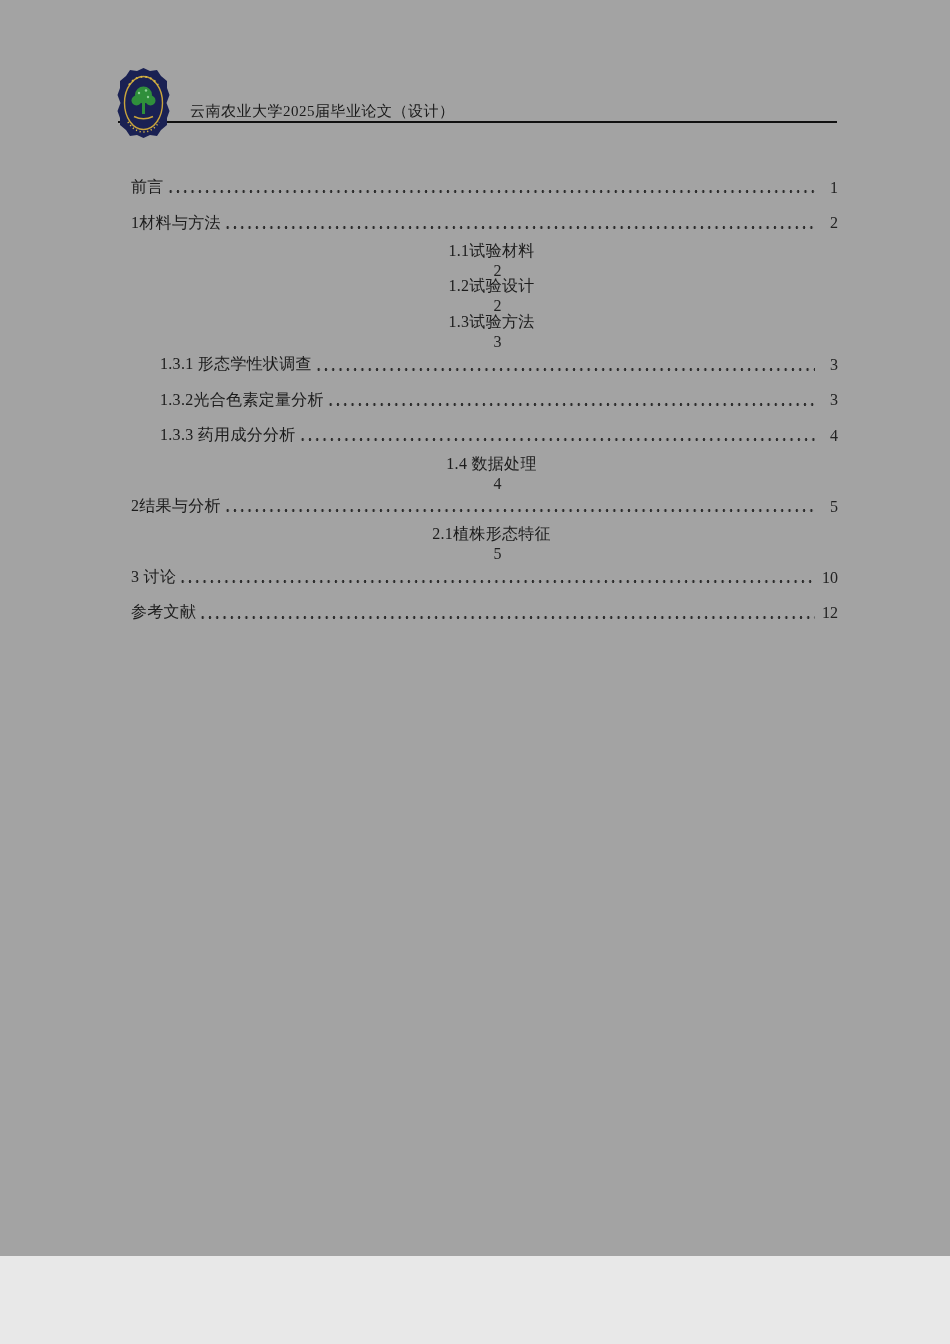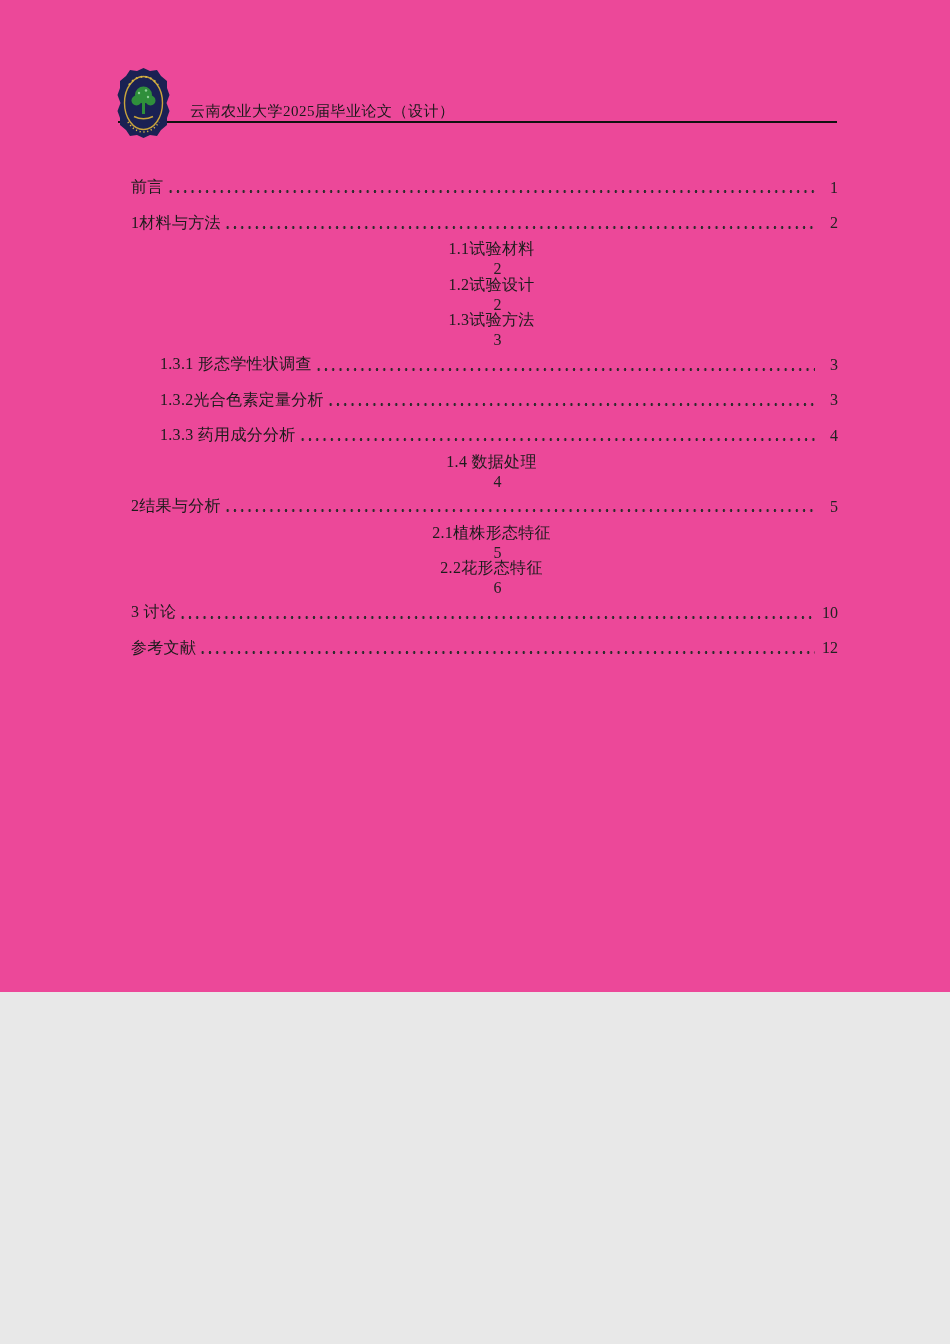--- a/index.html
+++ b/index.html
@@ -2,23 +2,23 @@
 <html><head>
 <meta charset="utf-8">
 <style>
   * { margin: 0; padding: 0; box-sizing: border-box; }
   html, body { background: #e8e8e8; }
   body { font-family: "Liberation Serif", "DejaVu Serif", serif; }
 
   .page {
     position: relative;
     width: 950px;
-    height: 992px;
+    height: 1256px;
     margin: 0 auto;
-    background: #ec4899;
+    background: #a3a3a3;
     color: #1f1f1f;
     overflow: hidden;
   }
 
   
   .header-rule {
     position: absolute;
     left: 118px;
     top: 121px;
     width: 719px;
@@ -53,21 +53,20 @@
     right: 112px;
     top: 170px;
   }
   .toc-row {
     display: flex;
     align-items: center;
     height: 35.45px;
     font-size: 16px;
     color: #1c1c1c;
     white-space: nowrap;
-    justify-content: center;
   }
   .toc-row.lvl1 { padding-left: 14px; flex-direction: column; }
   .toc-row.lvl2 { padding-left: 29px; }
   .toc-label { flex: 0 0 auto; letter-spacing: 0.3px; }
   .toc-leader {
     flex: 1 1 auto;
     align-self: stretch;
     margin: 0 3px 0 2px;
     background-image: radial-gradient(circle, #2b2b2b 1.1px, rgba(0,0,0,0) 1.45px);
     background-size: 7.3px 2.6px;
@@ -157,25 +156,20 @@
       <div class="toc-row lvl0">
       <span class="toc-label">2结果与分析</span>
       <span class="toc-leader"></span>
       <span class="toc-page">5</span>
     </div>
       <div class="toc-row lvl1">
       <span class="toc-label">2.1植株形态特征</span>
       <span class="toc-leader"></span>
       <span class="toc-page">5</span>
     </div>
-      <div class="toc-row lvl1">
-      <span class="toc-label">2.2花形态特征</span>
-      <span class="toc-leader"></span>
-      <span class="toc-page">6</span>
-    </div>
       <div class="toc-row lvl0">
       <span class="toc-label">3 讨论</span>
       <span class="toc-leader"></span>
       <span class="toc-page">10</span>
     </div>
       <div class="toc-row lvl0">
       <span class="toc-label">参考文献</span>
       <span class="toc-leader"></span>
       <span class="toc-page">12</span>
     </div>

